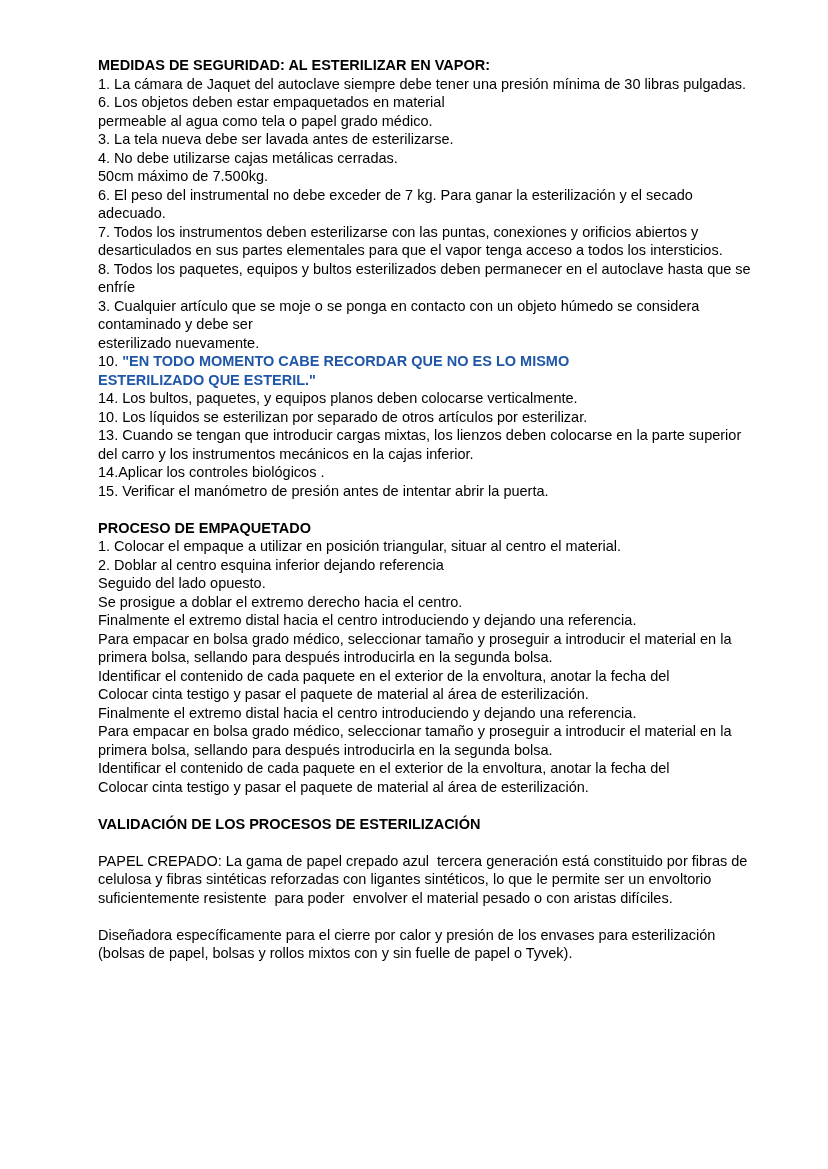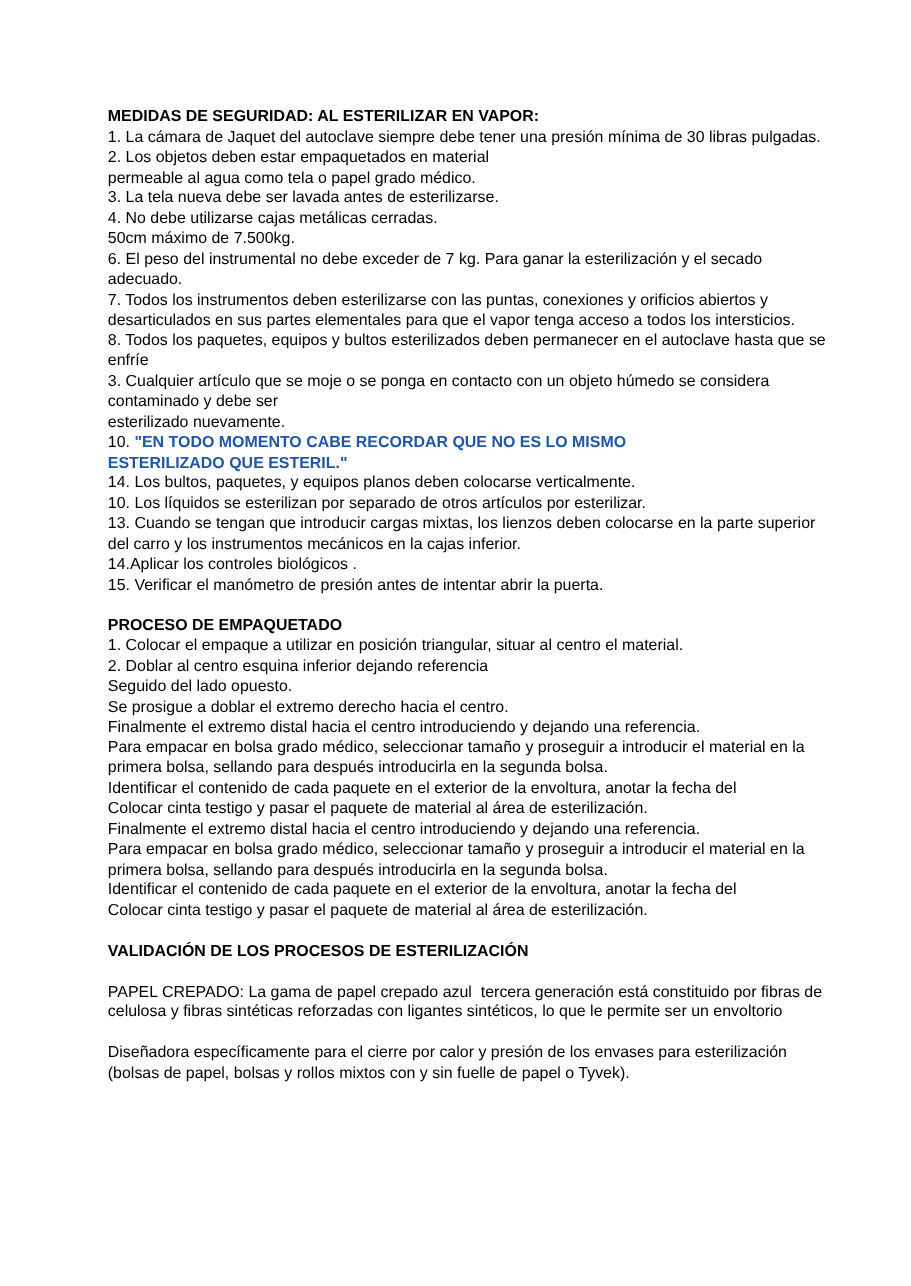--- a/index.html
+++ b/index.html
@@ -6,21 +6,21 @@
     margin: 0;
     padding: 0;
     background: #ffffff;
   }
   .doc-page {
     position: relative;
     width: 828px;
     height: 1169px;
     background: #ffffff;
     box-sizing: border-box;
-    padding: 97px 40px 0 98px;
+    padding: 56px 40px 0 98px;
     overflow: hidden;
     font-family: "Liberation Sans", "DejaVu Sans", sans-serif;
     font-size: 14.5px;
     line-height: 18.5px;
     color: #000000;
   }
   .line {
     white-space: pre;
     height: 18.5px;
   }
@@ -34,21 +34,21 @@
     color: var(--accent-blue, #1F56A8);
     font-weight: bold;
   }
 </style>
 </head>
 <body>
 
 <div class="doc-page" style="background: rgb(255, 255, 255); color: rgb(0, 0, 0);">
     <div class="line heading">MEDIDAS DE SEGURIDAD: AL ESTERILIZAR EN VAPOR:</div>
     <div class="line">1. La cámara de Jaquet del autoclave siempre debe tener una presión mínima de 30 libras pulgadas.</div>
-    <div class="line">2. Los objetos deben estar empaquetados en material</div>
+    <div class="line">6. Los objetos deben estar empaquetados en material</div>
     <div class="line">permeable al agua como tela o papel grado médico.</div>
     <div class="line">3. La tela nueva debe ser lavada antes de esterilizarse.</div>
     <div class="line">4. No debe utilizarse cajas metálicas cerradas.</div>
     <div class="line">50cm máximo de 7.500kg.</div>
     <div class="line">6. El peso del instrumental no debe exceder de 7 kg. Para ganar la esterilización y el secado</div>
     <div class="line">adecuado.</div>
     <div class="line">7. Todos los instrumentos deben esterilizarse con las puntas, conexiones y orificios abiertos y</div>
     <div class="line">desarticulados en sus partes elementales para que el vapor tenga acceso a todos los intersticios.</div>
     <div class="line">8. Todos los paquetes, equipos y bultos esterilizados deben permanecer en el autoclave hasta que se</div>
     <div class="line">enfríe</div>
@@ -77,16 +77,17 @@
     <div class="line">Finalmente el extremo distal hacia el centro introduciendo y dejando una referencia.</div>
     <div class="line">Para empacar en bolsa grado médico, seleccionar tamaño y proseguir a introducir el material en la</div>
     <div class="line">primera bolsa, sellando para después introducirla en la segunda bolsa.</div>
     <div class="line">Identificar el contenido de cada paquete en el exterior de la envoltura, anotar la fecha del</div>
     <div class="line">Colocar cinta testigo y pasar el paquete de material al área de esterilización.</div>
     <div class="line blank"></div>
     <div class="line heading">VALIDACIÓN DE LOS PROCESOS DE ESTERILIZACIÓN</div>
     <div class="line blank"></div>
     <div class="line">PAPEL CREPADO: La gama de papel crepado azul  tercera generación está constituido por fibras de</div>
     <div class="line">celulosa y fibras sintéticas reforzadas con ligantes sintéticos, lo que le permite ser un envoltorio</div>
+    <div class="line">suficientemente resistente  para poder  envolver el material pesado o con aristas difíciles.</div>
     <div class="line blank"></div>
     <div class="line">Diseñadora específicamente para el cierre por calor y presión de los envases para esterilización</div>
     <div class="line">(bolsas de papel, bolsas y rollos mixtos con y sin fuelle de papel o Tyvek).</div>
   </div>
 
 </body></html>

